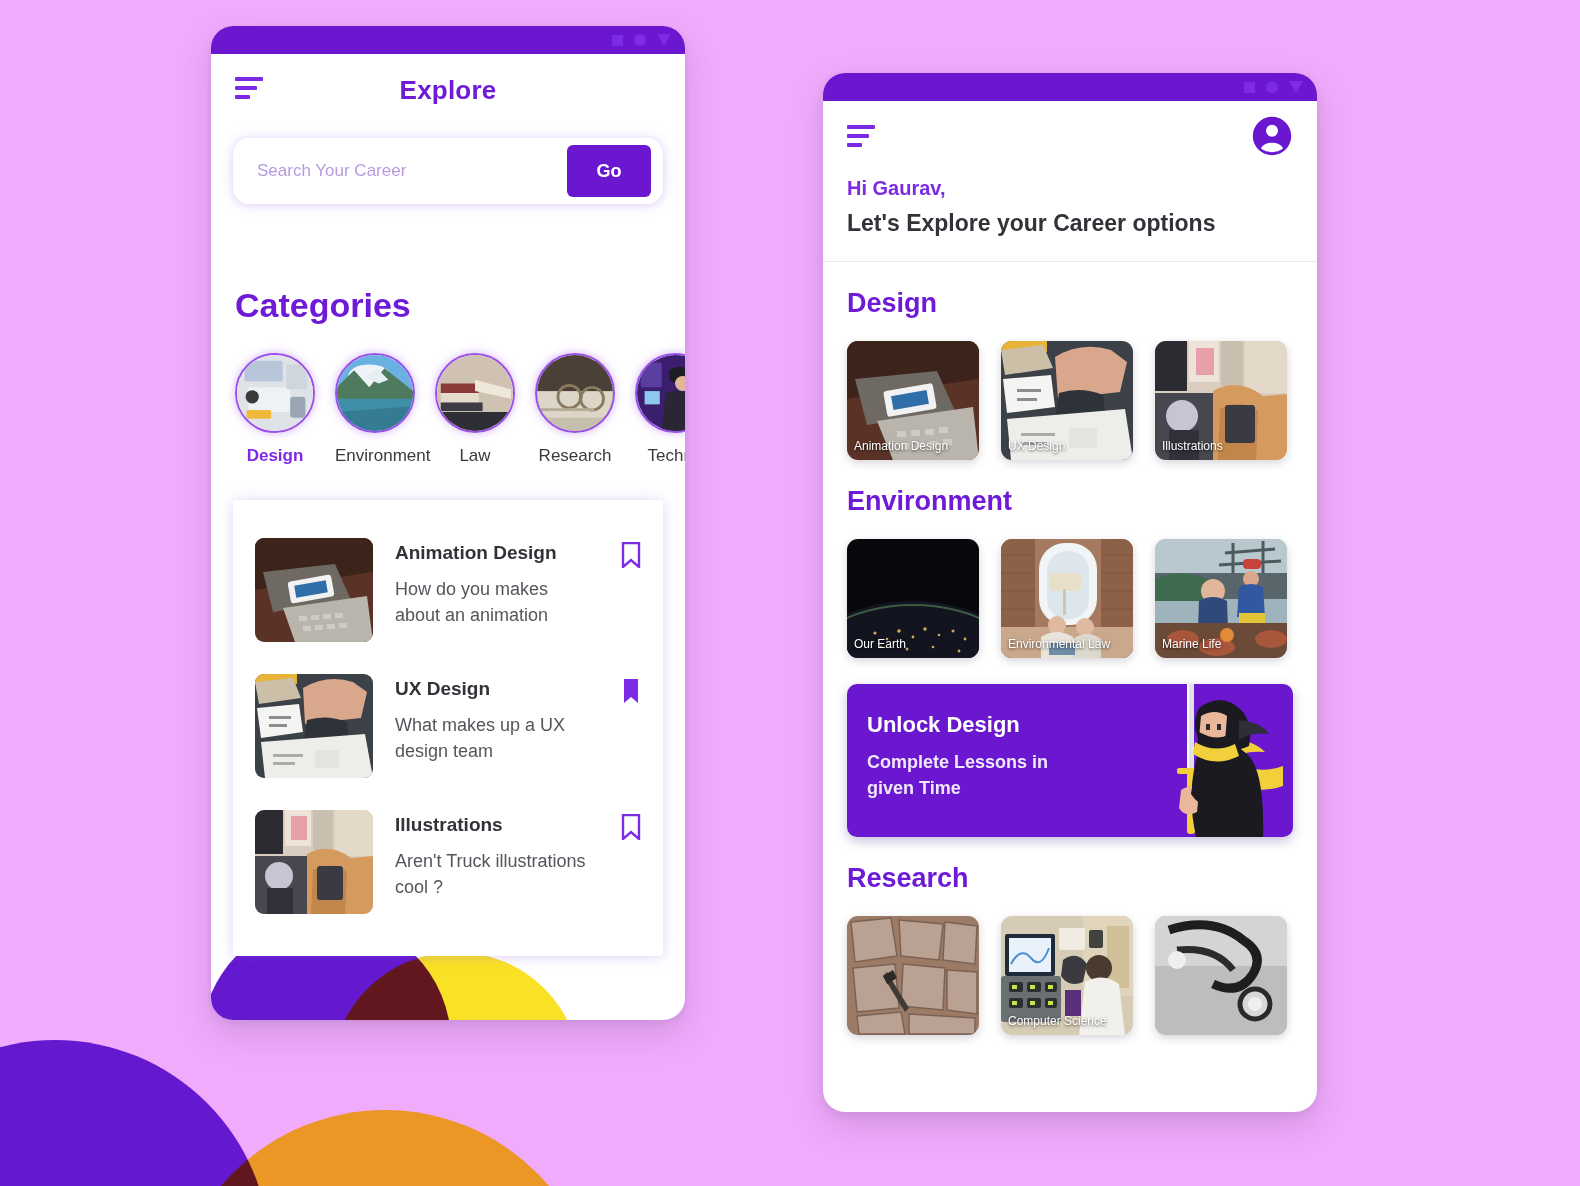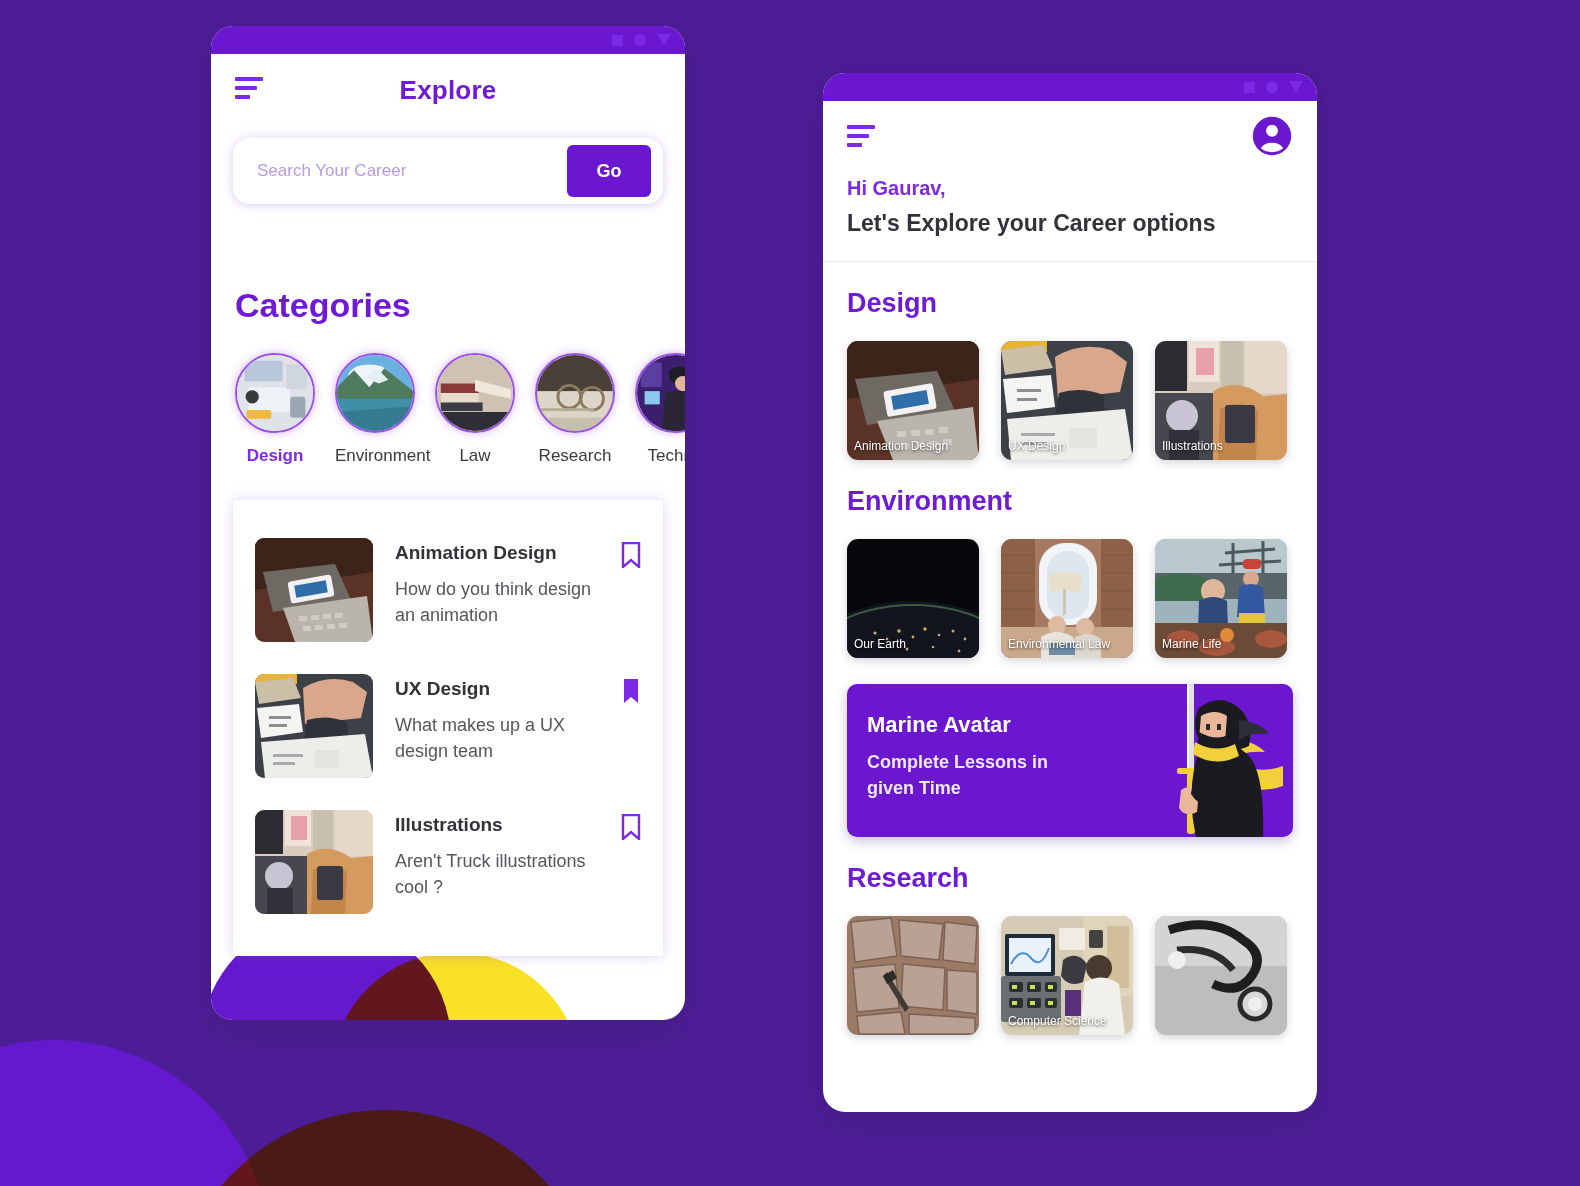--- a/index.html
+++ b/index.html
@@ -9,21 +9,21 @@
     height: 1186px;
     overflow: hidden;
     font-family: "Liberation Sans", sans-serif;
     background: #f7f7f8;
   }
 
   #stage {
     position: relative;
     width: 1580px;
     height: 1186px;
-    background: #4c1d95;
+    background: #f0abfc;
     overflow: hidden;
     padding-left: 12px;
   }
 
   
   .blob {
     position: absolute;
     border-radius: 50%;
     pointer-events: none;
   }
@@ -448,21 +448,21 @@
                 <rect x="80" y="75" width="8" height="5"></rect>
               <rect x="48" y="88" width="8" height="5"></rect>
                 <rect x="60" y="87" width="8" height="5"></rect>
               <rect x="72" y="86" width="8" height="5"></rect>
                 <rect x="84" y="85" width="8" height="5"></rect>
             </g>
           </svg>
         </div>
         <div class="li-body">
           <div class="li-title">Animation Design</div>
-          <div class="li-sub">How do you think design an animation</div>
+          <div class="li-sub">How do you makes about an animation</div>
         </div>
         <div class="li-bm">
           <svg width="20" height="26" viewBox="0 0 20 26">
             <path d="M2 1 H18 V25 L10 18 L2 25 Z" fill="none" stroke="#7d2ae6" stroke-width="2.4"></path>
           </svg>
         </div>
       </div>
 
       <div class="list-item">
         <div class="li-thumb">
@@ -704,21 +704,21 @@
           </g>
           <circle cx="72" cy="96" r="7" fill="#e08a3a"></circle>
         </svg>
         <div class="tile-label">Marine Life</div>
       </div>
 
     </div>
 
     <div class="banner">
       <div class="banner-txt">
-        <div class="banner-title">Marine Avatar</div>
+        <div class="banner-title">Unlock Design</div>
         <div class="banner-sub">Complete Lessons in given Time</div>
       </div>
       <div class="ninja">
         <svg width="180" height="160" viewBox="0 0 180 160">
 
           <rect x="86" y="0" width="5" height="92" fill="#e2e2e6"></rect>
           <rect x="84" y="0" width="2" height="92" fill="#ffffff"></rect>
           <rect x="74" y="88" width="28" height="6" rx="2" fill="#f2d03c"></rect>
           <rect x="84" y="92" width="8" height="62" rx="3" fill="#f2d03c"></rect>
 

